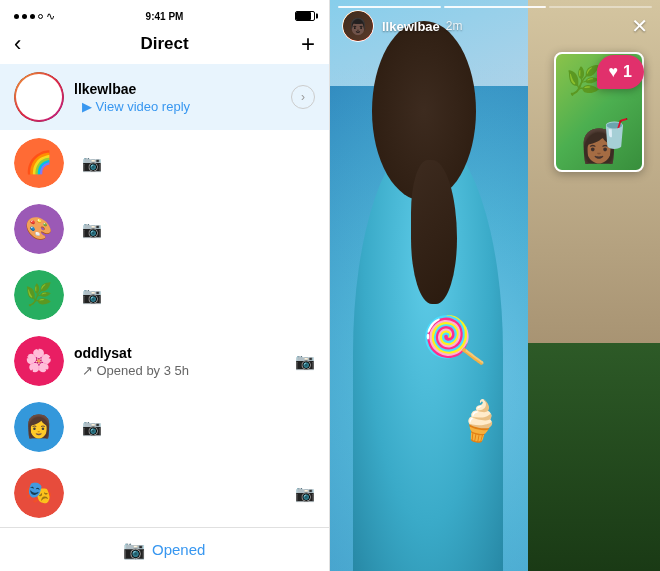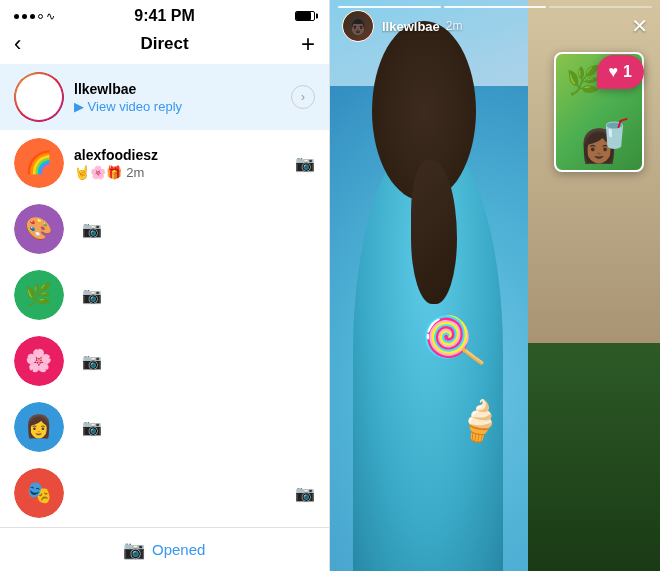--- a/index.html
+++ b/index.html
@@ -41,21 +41,21 @@
       background: #000;
     }
     .dot.empty {
       background: transparent;
       border: 1.5px solid #000;
     }
     .wifi-icon {
       font-size: 11px;
     }
     .status-time {
-      font-size: 16px;
+      font-size: 10px;
       font-weight: 600;
       color: #000;
       position: absolute;
       left: 50%;
       transform: translateX(-50%);
     }
     .status-right {
       display: flex;
       align-items: center;
       gap: 4px;
@@ -159,20 +159,21 @@
       font-weight: 600;
       color: #000;
       margin-bottom: 2px;
     }
     .message-preview {
       font-size: 13px;
       color: #666;
       white-space: nowrap;
       overflow: hidden;
       text-overflow: ellipsis;
+      margin-left: 8px;
     }
     .message-preview.blue {
       color: #3897f0;
       font-weight: 500;
     }
     .message-action {
       flex-shrink: 0;
       margin-left: 8px;
       color: #aaa;
     }
@@ -423,41 +424,41 @@
           <div class="message-preview blue">▶ View video reply</div>
         </div>
         <div class="message-action">
           <div class="circle-arrow">›</div>
         </div>
       </div>
       <div class="message-item">
         <div class="avatar">
           <div class="avatar-circle" style="background: rgb(255, 107, 53); font-size: 22px;">🌈</div>
         </div>
+        <div class="message-action"><span class="camera-icon-small">📷</span></div>
+      </div>
+      <div class="message-item">
+        <div class="avatar">
+          <div class="avatar-circle" style="background: rgb(155, 89, 182); font-size: 22px;">🎨</div>
+        </div>
+        <div class="message-action"><span class="camera-icon-small">📷</span></div>
+      </div>
+      <div class="message-item">
+        <div class="avatar">
+          <div class="avatar-circle" style="background: rgb(39, 174, 96); font-size: 22px;">🌿</div>
+        </div>
+        <div class="message-action"><span class="camera-icon-small">📷</span></div>
+      </div>
+      <div class="message-item">
+        <div class="avatar">
+          <div class="avatar-circle" style="background: rgb(233, 30, 99); font-size: 22px;">🌸</div>
+        </div>
         <div class="message-content">
-          <div class="message-username">alexfoodiesz</div>
-          <div class="message-preview">🤘🌸🎁  2m</div>
-        </div>
-        <div class="message-action"><span class="camera-icon-small">📷</span></div>
-      </div>
-      <div class="message-item">
-        <div class="avatar">
-          <div class="avatar-circle" style="background: rgb(155, 89, 182); font-size: 22px;">🎨</div>
-        </div>
-        <div class="message-action"><span class="camera-icon-small">📷</span></div>
-      </div>
-      <div class="message-item">
-        <div class="avatar">
-          <div class="avatar-circle" style="background: rgb(39, 174, 96); font-size: 22px;">🌿</div>
-        </div>
-        <div class="message-action"><span class="camera-icon-small">📷</span></div>
-      </div>
-      <div class="message-item">
-        <div class="avatar">
-          <div class="avatar-circle" style="background: rgb(233, 30, 99); font-size: 22px;">🌸</div>
+          <div class="message-username">oddlysat</div>
+          <div class="message-preview">↗ Opened by  3 5h</div>
         </div>
         <div class="message-action"><span class="camera-icon-small">📷</span></div>
       </div>
       <div class="message-item">
         <div class="avatar">
           <div class="avatar-circle" style="background: rgb(52, 152, 219); font-size: 22px;">👩</div>
         </div>
         <div class="message-action"><span class="camera-icon-small">📷</span></div>
       </div>
       <div class="message-item">

